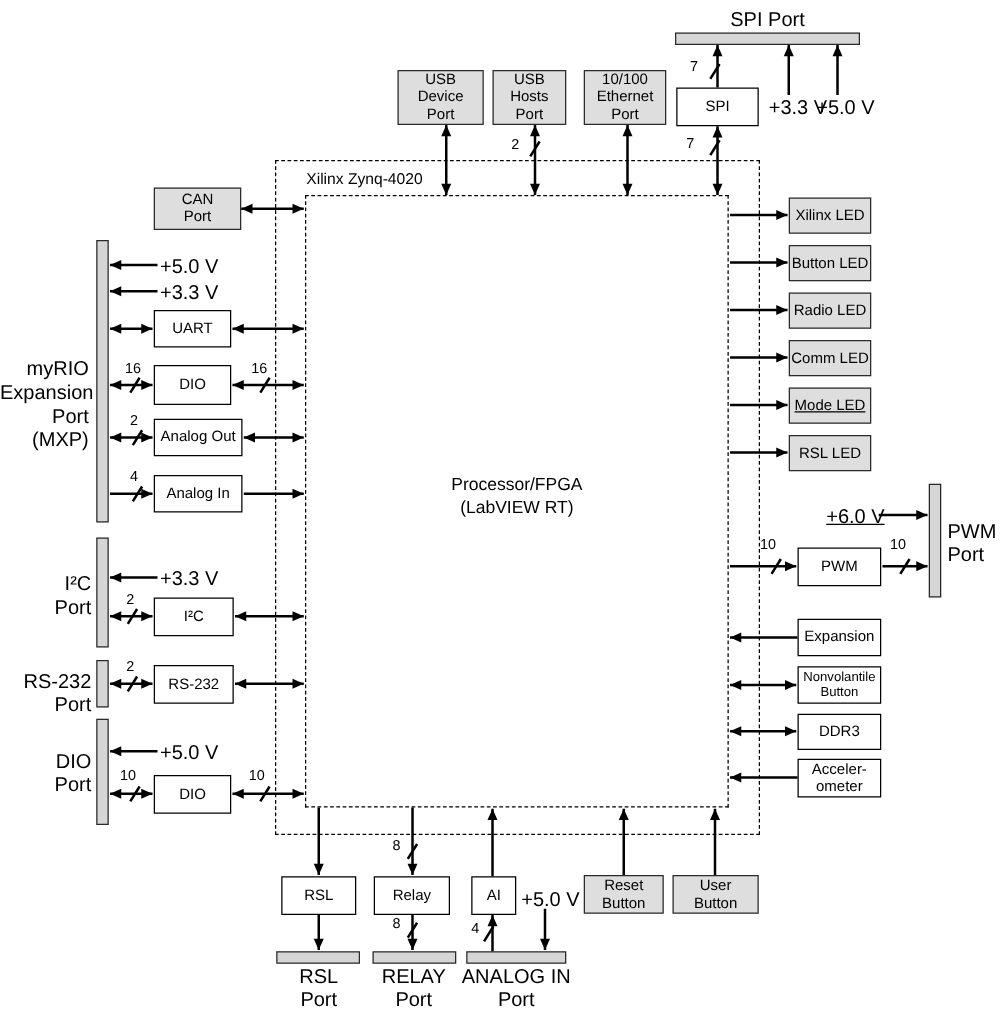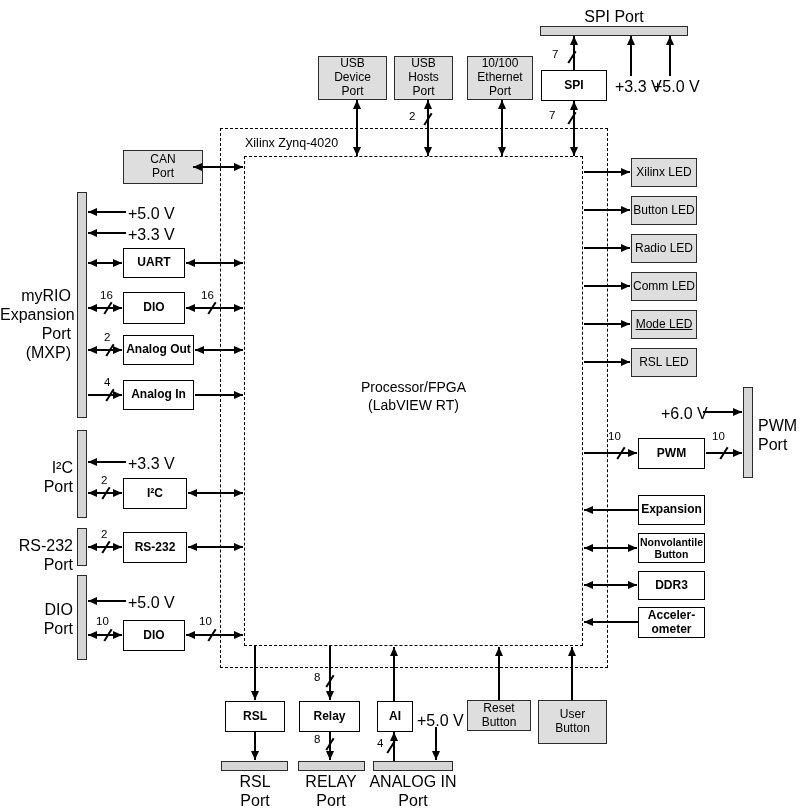--- a/index.html
+++ b/index.html
@@ -3,21 +3,21 @@
 <meta charset="utf-8">
 <style>
   html,body{margin:0;padding:0;}
   body{
     position:relative;width:801px;height:810px;background:#ffffff;
     font-family:"Liberation Sans",sans-serif;color:#000;overflow:hidden;
   }
   .dashed{position:absolute;border:1.5px dashed #000;box-sizing:border-box;background:transparent;}
   .wbox{position:absolute;background:#ffffff;border:1.5px solid #000;box-sizing:border-box;
         display:flex;align-items:center;justify-content:center;text-align:center;
-        font-size:12px;line-height:1.15;white-space:pre-line;font-weight:bold;}
+        font-size:12px;line-height:1.15;white-space:pre-line;}
   .gbox{position:absolute;background:#dedede;border:1.5px solid #2b2b2b;box-sizing:border-box;
         display:flex;align-items:center;justify-content:center;text-align:center;
         font-size:12px;line-height:1.15;white-space:pre-line;}
   .bar{position:absolute;background:#d6d6d6;border:1px solid #2b2b2b;box-sizing:border-box;}
   .lbl{position:absolute;font-size:16px;line-height:1.18;white-space:pre-line;}
   .lbl-r{text-align:right;}
   .lbl-c{text-align:center;}
   .bus{position:absolute;font-size:11.5px;line-height:1;}
   .big{font-size:14px;line-height:1.3;}
   .small{font-size:10.5px;}
@@ -49,21 +49,21 @@
 <div class="gbox" style="left:467px;top:56px;width:66px;height:44px;">10/100
 Ethernet
 Port</div>
 <div class="wbox" style="left:541px;top:70px;width:66px;height:31px;">SPI</div>
 <div class="lbl" style="left:615px;top:78px;">+3.3 V</div>
 <div class="lbl" style="left:653px;top:78px;">+5.0 V</div>
 <div class="bus" style="left:552px;top:49px;">7</div>
 <div class="bus" style="left:549px;top:110px;">7</div>
 <div class="bus" style="left:409px;top:111px;">2</div>
 
-<div class="gbox" style="left:123px;top:150px;width:80px;height:34px;">CAN
+<div class="gbox" style="left:123px;top:150px;width:70px;height:34px;">CAN
 Port</div>
 
 <div class="bar" style="left:77px;top:192px;width:10px;height:226px;"></div>
 <div class="lbl lbl-r" style="left:0px;top:287px;width:71px;">myRIO
 Expansion
 Port (MXP)</div>
 <div class="lbl" style="left:128px;top:205px;">+5.0 V</div>
 <div class="lbl" style="left:128px;top:226px;">+3.3 V</div>
 <div class="wbox" style="left:123px;top:248px;width:62px;height:30px;">UART</div>
 <div class="wbox" style="left:123px;top:292px;width:62px;height:32px;">DIO</div>
@@ -98,39 +98,39 @@
 <div class="gbox" style="left:631px;top:158px;width:66px;height:29px;">Xilinx LED</div>
 <div class="gbox" style="left:631px;top:196px;width:66px;height:29px;">Button LED</div>
 <div class="gbox" style="left:631px;top:234px;width:66px;height:29px;">Radio LED</div>
 <div class="gbox" style="left:631px;top:272px;width:66px;height:29px;">Comm LED</div>
 <div class="gbox" style="left:631px;top:310px;width:66px;height:29px;text-decoration:underline;">Mode LED</div>
 <div class="gbox" style="left:631px;top:348px;width:66px;height:29px;">RSL LED</div>
 
 <div class="bar" style="left:743px;top:387px;width:10px;height:91px;"></div>
 <div class="lbl" style="left:758px;top:417px;">PWM
 Port</div>
-<div class="lbl" style="left:661px;top:405px;">+6.0 V</div>
+<div class="lbl" style="left:661px;top:405px;text-decoration:underline;">+6.0 V</div>
 <div class="wbox" style="left:638px;top:438px;width:67px;height:31px;">PWM</div>
 <div class="bus" style="left:608px;top:431px;">10</div>
 <div class="bus" style="left:712px;top:431px;">10</div>
 
 <div class="wbox" style="left:638px;top:495px;width:67px;height:30px;">Expansion</div>
 <div class="wbox small" style="left:638px;top:533px;width:67px;height:30px;">Nonvolantile
 Button</div>
 <div class="wbox" style="left:638px;top:571px;width:67px;height:29px;">DDR3</div>
 <div class="wbox" style="left:638px;top:607px;width:67px;height:31px;">Acceler-
 ometer</div>
 
 <div class="wbox" style="left:225px;top:701px;width:60px;height:31px;">RSL</div>
 <div class="wbox" style="left:299px;top:701px;width:61px;height:31px;">Relay</div>
 <div class="wbox" style="left:377px;top:701px;width:36px;height:31px;">AI</div>
 <div class="lbl" style="left:417px;top:712px;">+5.0 V</div>
 <div class="gbox" style="left:467px;top:700px;width:64px;height:31px;">Reset
 Button</div>
-<div class="gbox" style="left:538px;top:700px;width:69px;height:44px;">User
+<div class="gbox" style="left:538px;top:700px;width:69px;height:31px;">User
 Button</div>
 <div class="bus" style="left:314px;top:672px;">8</div>
 <div class="bus" style="left:314px;top:734px;">8</div>
 <div class="bus" style="left:377px;top:738px;">4</div>
 <div class="bar" style="left:221px;top:761px;width:67px;height:10px;"></div>
 <div class="bar" style="left:298px;top:761px;width:67px;height:10px;"></div>
 <div class="bar" style="left:373px;top:761px;width:80px;height:10px;"></div>
 <div class="lbl lbl-c" style="left:215px;top:773px;width:80px;">RSL
 Port</div>
 <div class="lbl lbl-c" style="left:291px;top:773px;width:80px;">RELAY

